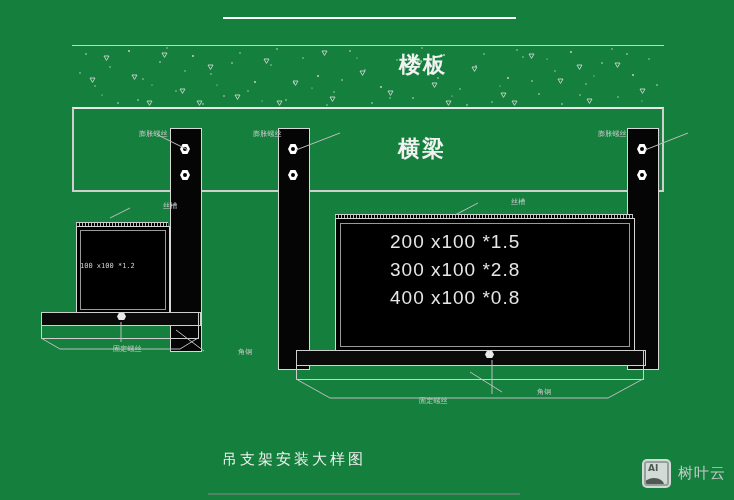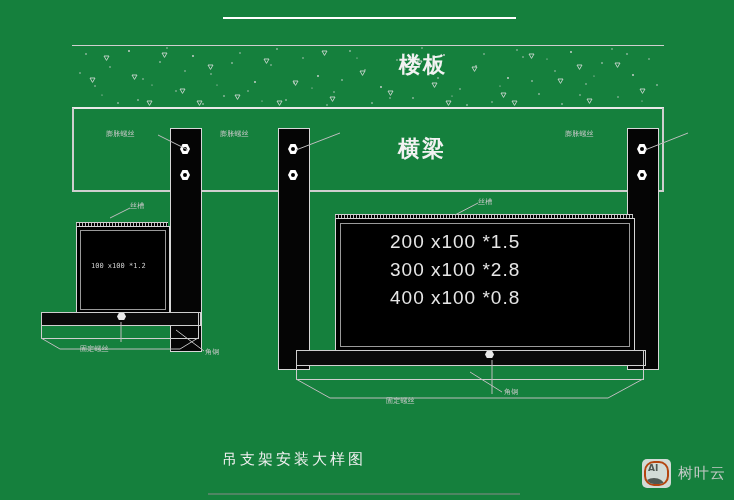--- a/index.html
+++ b/index.html
@@ -44,38 +44,37 @@
   #slab svg { display: block; }
 
   
   .lbl {
     position: absolute;
     color: #e8e8e8;
     white-space: nowrap;
     font-family: "DejaVu Sans", "Liberation Sans", sans-serif;
     line-height: 1;
   }
-  .lbl-sm { font-size: 7px; color: #c9c9c9; letter-spacing: .2px; }
+  .lbl-sm { font-size: 7px; color: #c9c9c9; letter-spacing: .2px; margin-left: 33px; }
   .lbl-big {
     font-size: 22px;
     color: #f2f2f2;
     font-weight: 700;
     letter-spacing: 2px;
   }
   .lbl-spec {
     font-size: 19px;
     color: #e6e6e6;
     letter-spacing: 1px;
     font-family: Liberation Sans, sans-serif;
   }
   .lbl-spec-sm {
     font-size: 7px;
     color: #d0d0d0;
     font-family: "DejaVu Sans Mono", "Liberation Mono", monospace;
-    margin-left: 11px;
   }
   .lbl-title {
     font-size: 15px;
     color: #efefef;
     font-weight: 400;
     letter-spacing: 3px;
   }
 
   
   .leaders {
@@ -160,22 +159,22 @@
     border-radius: 5px;
     background: #e3e3e3;
     position: relative;
     display: flex;
     align-items: center;
     justify-content: center;
   }
   #wm-badge .ai-frame {
     width: 21px;
     height: 21px;
-    border: 2px solid #c2410c;
-    border-radius: 10px;
+    border: 2px solid #a3a3a3;
+    border-radius: 3px;
     position: relative;
     overflow: hidden;
     background: #e3e3e3;
   }
   #wm-badge .ai-txt {
     position: absolute;
     left: 2px;
     top: 0px;
     font-size: 9px;
     font-weight: 700;

